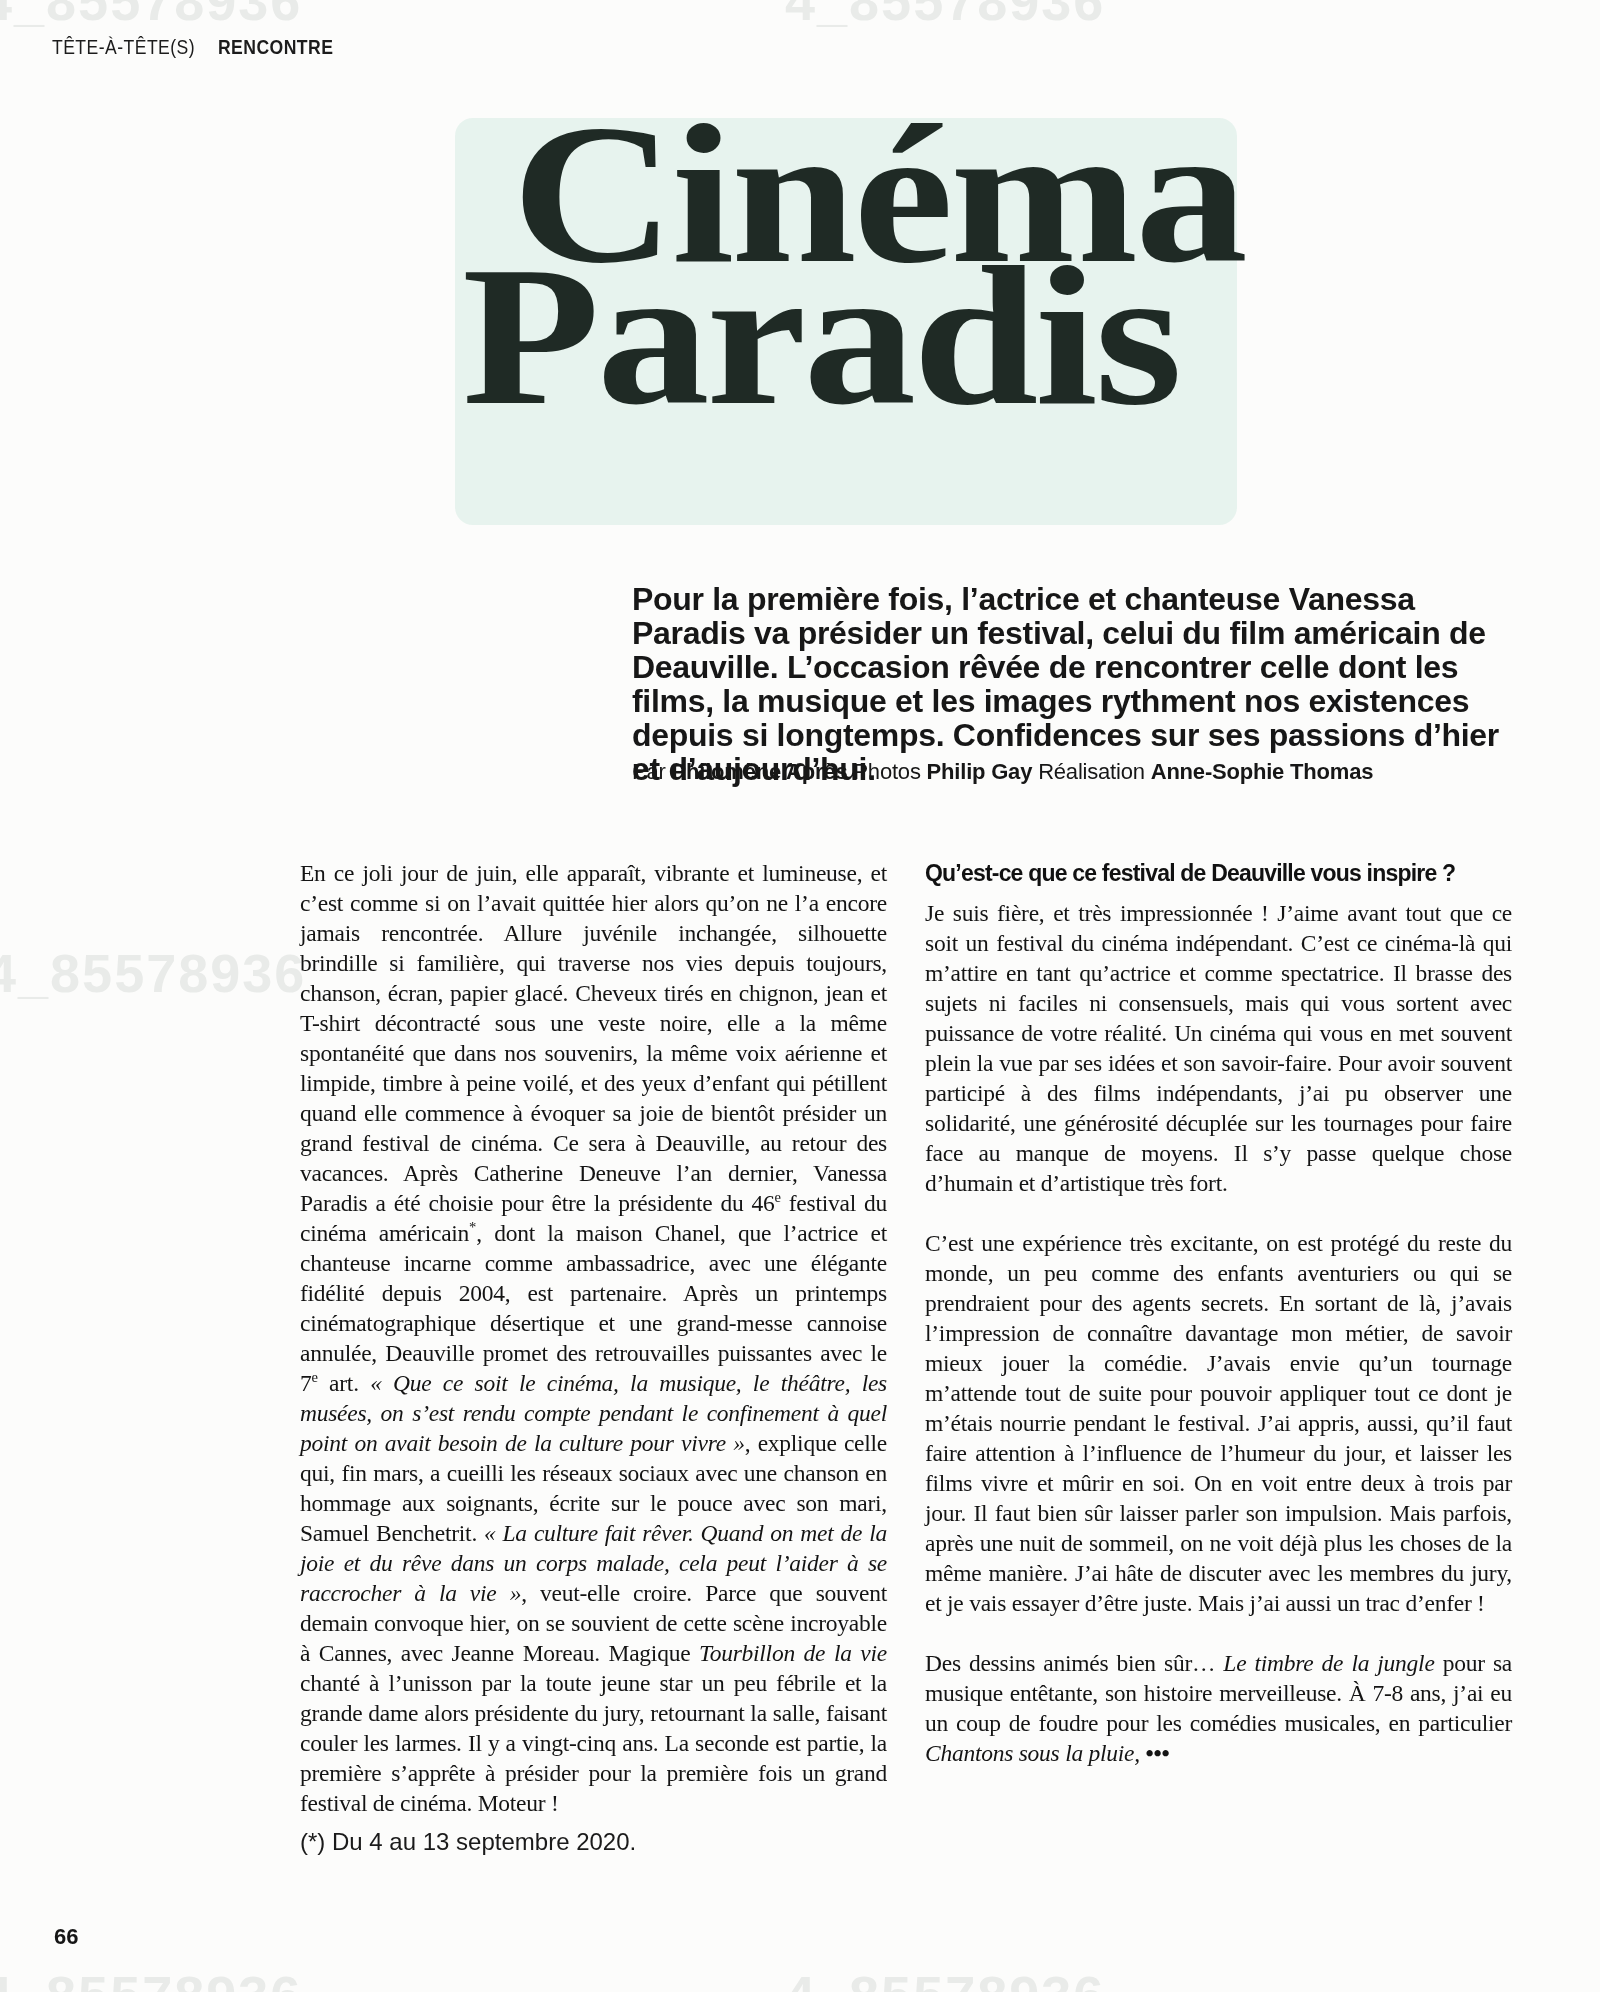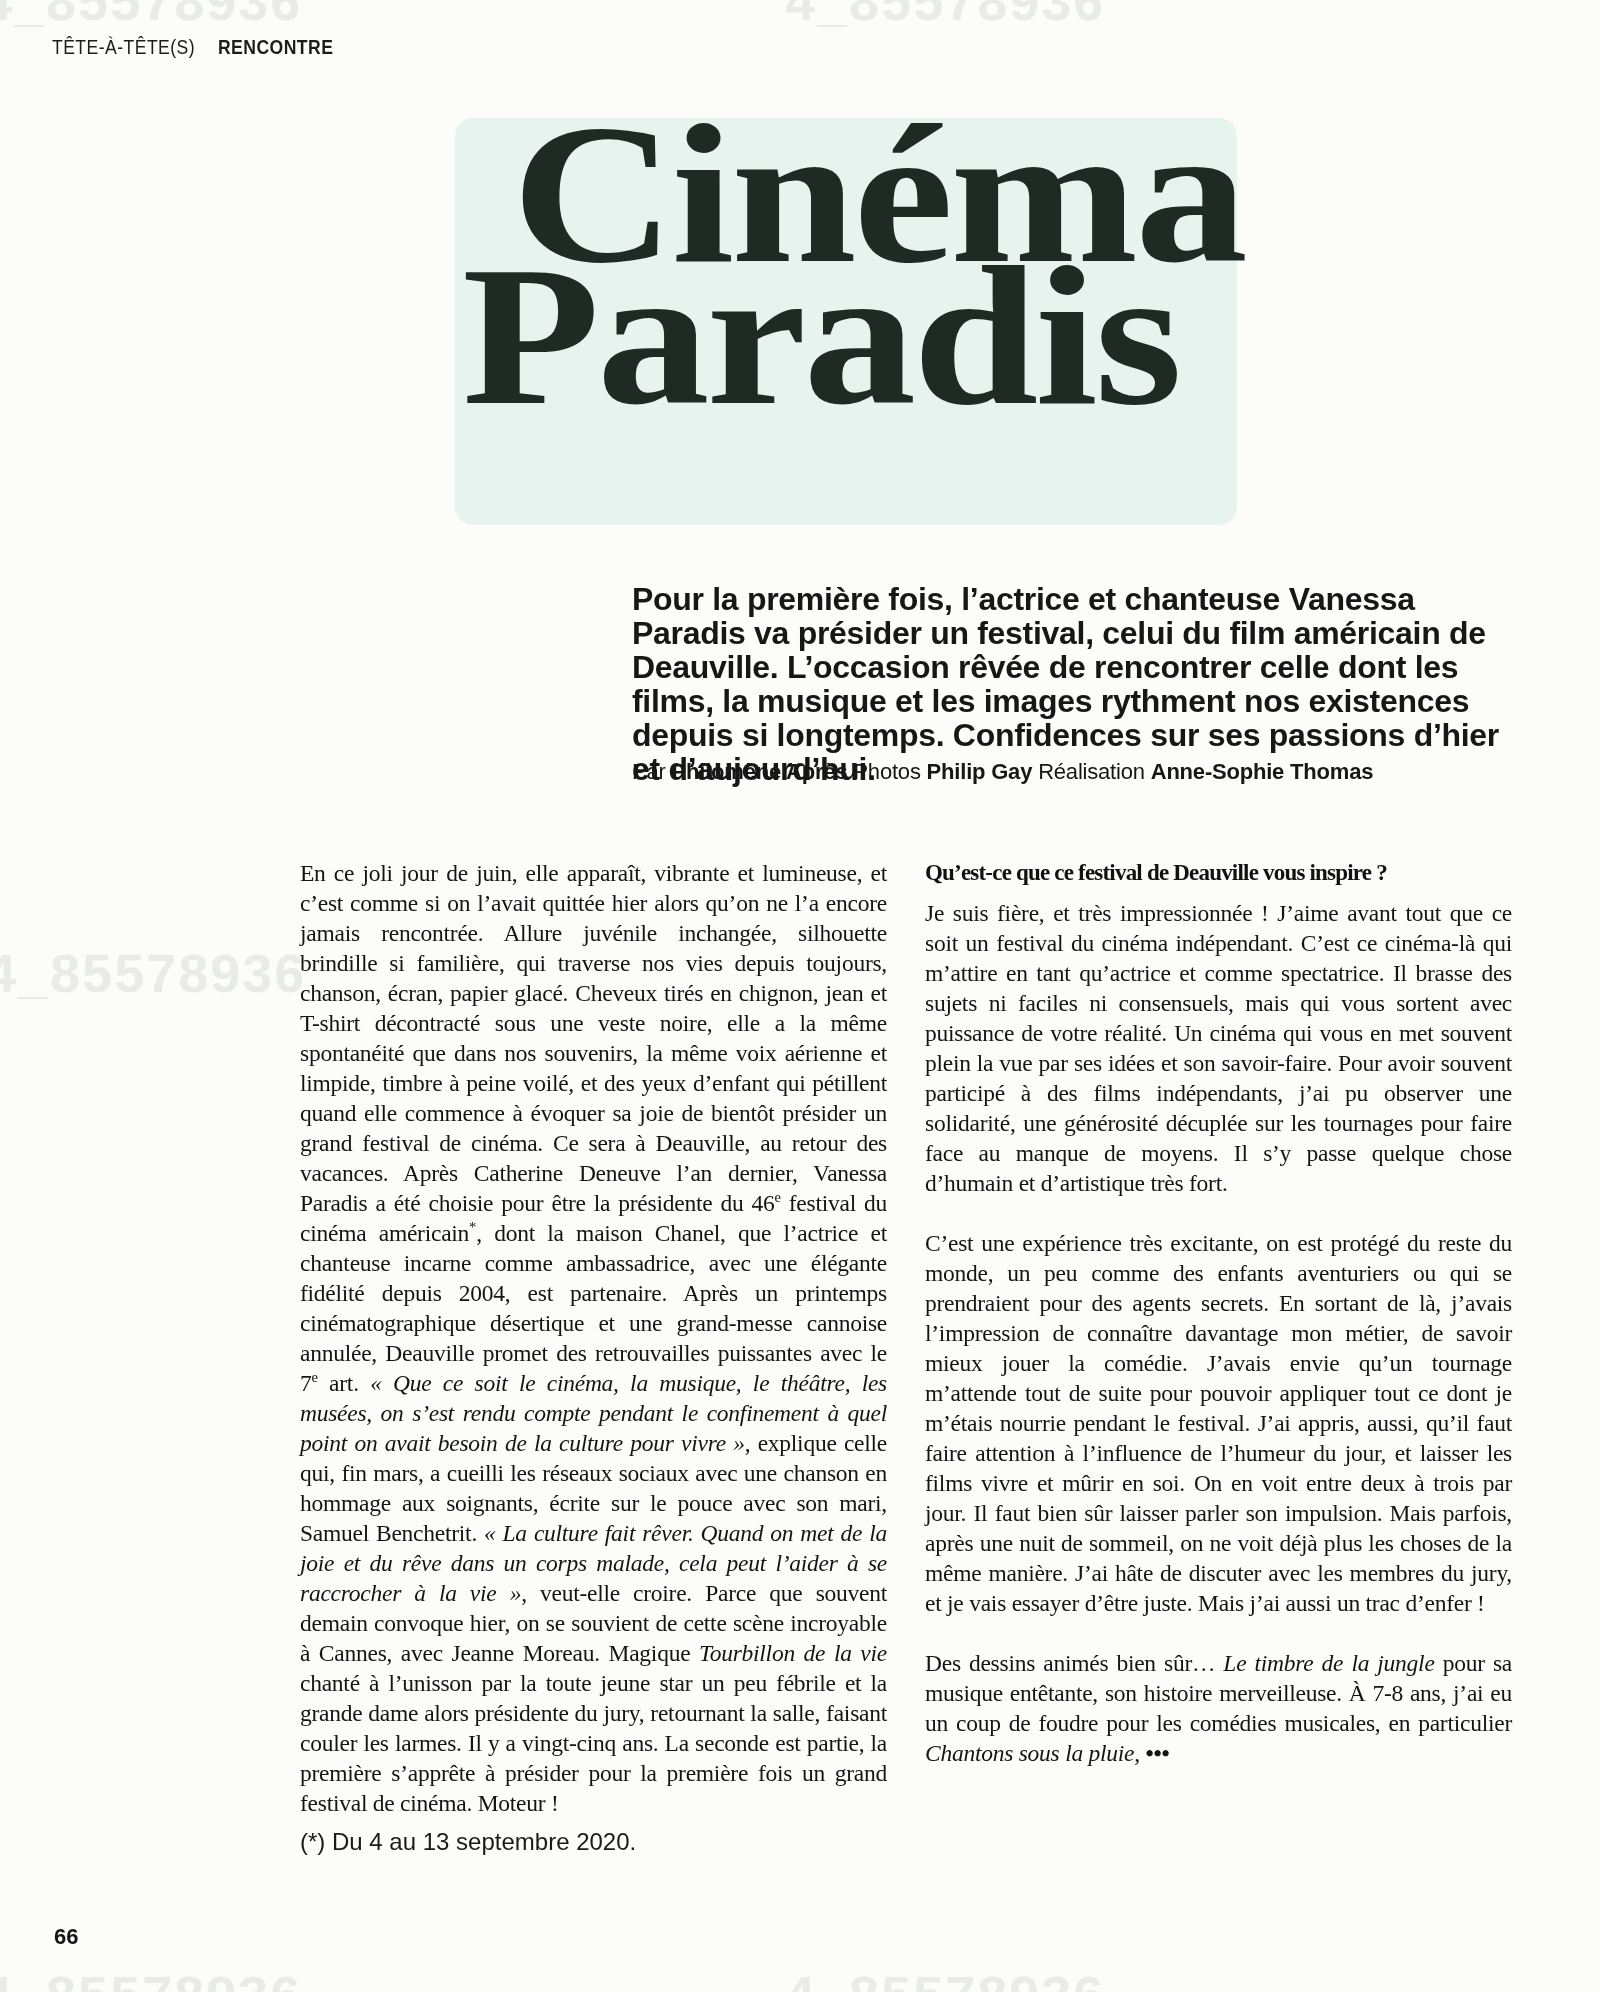--- a/index.html
+++ b/index.html
@@ -95,21 +95,21 @@
     line-height: 30px;
     letter-spacing: -0.25px;
     color: #141414;
     text-align: justify;
   }
   .column.left  { left: 290px; }
   .column.right { left: 915px; }
   .column p, .column h2 { margin: 10px; padding: 0; }
 
   .question {
-    font-family: Liberation Serif, serif;
+    font-family: Liberation Sans, sans-serif;
     font-weight: bold;
     font-size: 23px;
     line-height: 30px;
     letter-spacing: -0.8px;
     text-align: left;
     color: #111111;
   }
   .qa + .qa { margin-top: 30px; }
 
   .footnote {

